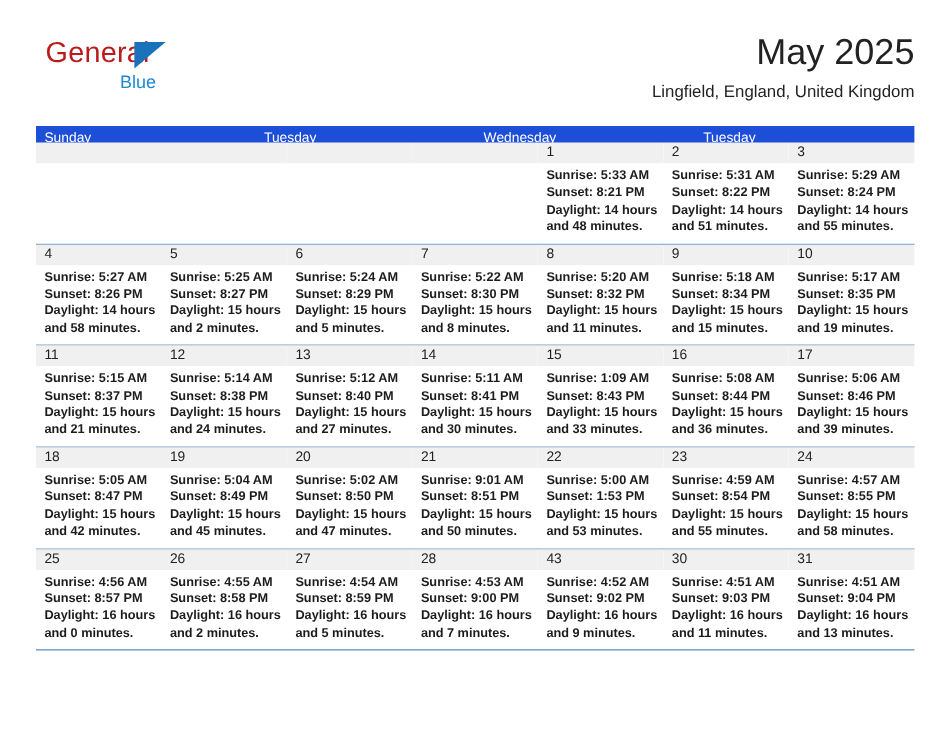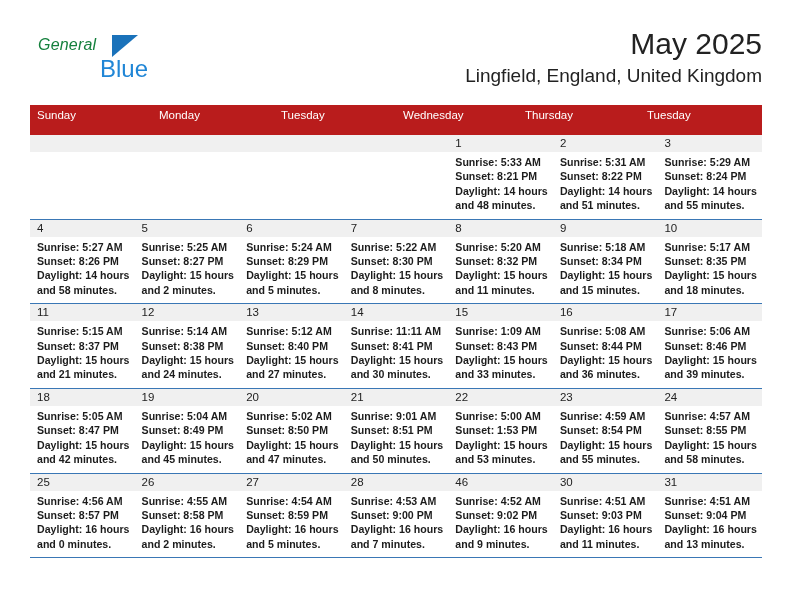--- a/index.html
+++ b/index.html
@@ -33,75 +33,74 @@
     position: absolute;
     left: 8px;
     top: 4px;
     width: 220px;
     height: 60px;
   }
   .brand-general {
     position: absolute;
     left: 0;
     top: 0;
-    font-size: 16px;
-    color: #15803d;
+    font-size: 24px;
+    color: #b91c1c;
     letter-spacing: 0.2px;
     line-height: 26px;
-    font-style: italic;
   }
   .brand-tri {
     position: absolute;
     left: 74px;
     top: 3px;
     width: 0;
     height: 0;
     border-left: 26px solid #1a72ba;
     border-bottom: 22px solid transparent;
   }
   .brand-blue {
     position: absolute;
     left: 62px;
     top: 24px;
-    font-size: 24px;
+    font-size: 15px;
     color: #2086d6;
     line-height: 26px;
   }
 
   .title-wrap {
     position: absolute;
     right: 0;
     top: 0;
     text-align: right;
   }
   .cal-title {
     font-size: 30px;
     color: #222222;
     line-height: 32px;
     white-space: nowrap;
   }
   .cal-subtitle {
     margin-top: 7px;
-    font-size: 19px;
+    font-size: 14px;
     color: #222222;
     line-height: 18px;
     white-space: nowrap;
   }
 
   
   .calendar {
     position: absolute;
     left: 30px;
     top: 105px;
     width: 732px;
   }
   .week-head {
     display: flex;
-    background: #b91c1c;
-    height: 30px;
+    background: #1d4ed8;
+    height: 14px;
   }
   .week-head .dow {
     flex: 1 1 0;
     color: #ffffff;
     font-size: 11.5px;
     line-height: 21px;
     padding-left: 7px;
     box-sizing: border-box;
     white-space: nowrap;
     overflow: hidden;
@@ -156,24 +155,22 @@
     <div class="title-wrap">
       <div class="cal-title">May 2025</div>
       <div class="cal-subtitle">Lingfield, England, United Kingdom</div>
     </div>
 
   </div>
 
   <div class="calendar">
     <div class="week-head">
       <div class="dow">Sunday</div>
-      <div class="dow">Monday</div>
       <div class="dow">Tuesday</div>
       <div class="dow">Wednesday</div>
-      <div class="dow">Thursday</div>
       <div class="dow">Tuesday</div>
     </div>
     <div id="weeks-container">
         <div class="week">
           <div class="cell empty">
             <div class="datenum"></div>
             <div class="lines"></div>
           </div>
           <div class="cell empty">
             <div class="datenum"></div>
@@ -269,21 +266,21 @@
               <div class="ln">Daylight: 15 hours</div>
               <div class="ln">and 15 minutes.</div>
             </div>
           </div>
           <div class="cell">
             <div class="datenum">10</div>
             <div class="lines">
               <div class="ln">Sunrise: 5:17 AM</div>
               <div class="ln">Sunset: 8:35 PM</div>
               <div class="ln">Daylight: 15 hours</div>
-              <div class="ln">and 18 minutes.</div>
+              <div class="ln">and 19 minutes.</div>
             </div>
           </div>
         </div>
         <div class="week">
           <div class="cell">
             <div class="datenum">11</div>
             <div class="lines">
               <div class="ln">Sunrise: 5:15 AM</div>
               <div class="ln">Sunset: 8:37 PM</div>
               <div class="ln">Daylight: 15 hours</div>
@@ -304,21 +301,21 @@
             <div class="lines">
               <div class="ln">Sunrise: 5:12 AM</div>
               <div class="ln">Sunset: 8:40 PM</div>
               <div class="ln">Daylight: 15 hours</div>
               <div class="ln">and 27 minutes.</div>
             </div>
           </div>
           <div class="cell">
             <div class="datenum">14</div>
             <div class="lines">
-              <div class="ln">Sunrise: 11:11 AM</div>
+              <div class="ln">Sunrise: 5:11 AM</div>
               <div class="ln">Sunset: 8:41 PM</div>
               <div class="ln">Daylight: 15 hours</div>
               <div class="ln">and 30 minutes.</div>
             </div>
           </div>
           <div class="cell">
             <div class="datenum">15</div>
             <div class="lines">
               <div class="ln">Sunrise: 1:09 AM</div>
               <div class="ln">Sunset: 8:43 PM</div>
@@ -441,21 +438,21 @@
           <div class="cell">
             <div class="datenum">28</div>
             <div class="lines">
               <div class="ln">Sunrise: 4:53 AM</div>
               <div class="ln">Sunset: 9:00 PM</div>
               <div class="ln">Daylight: 16 hours</div>
               <div class="ln">and 7 minutes.</div>
             </div>
           </div>
           <div class="cell">
-            <div class="datenum">46</div>
+            <div class="datenum">43</div>
             <div class="lines">
               <div class="ln">Sunrise: 4:52 AM</div>
               <div class="ln">Sunset: 9:02 PM</div>
               <div class="ln">Daylight: 16 hours</div>
               <div class="ln">and 9 minutes.</div>
             </div>
           </div>
           <div class="cell">
             <div class="datenum">30</div>
             <div class="lines">

